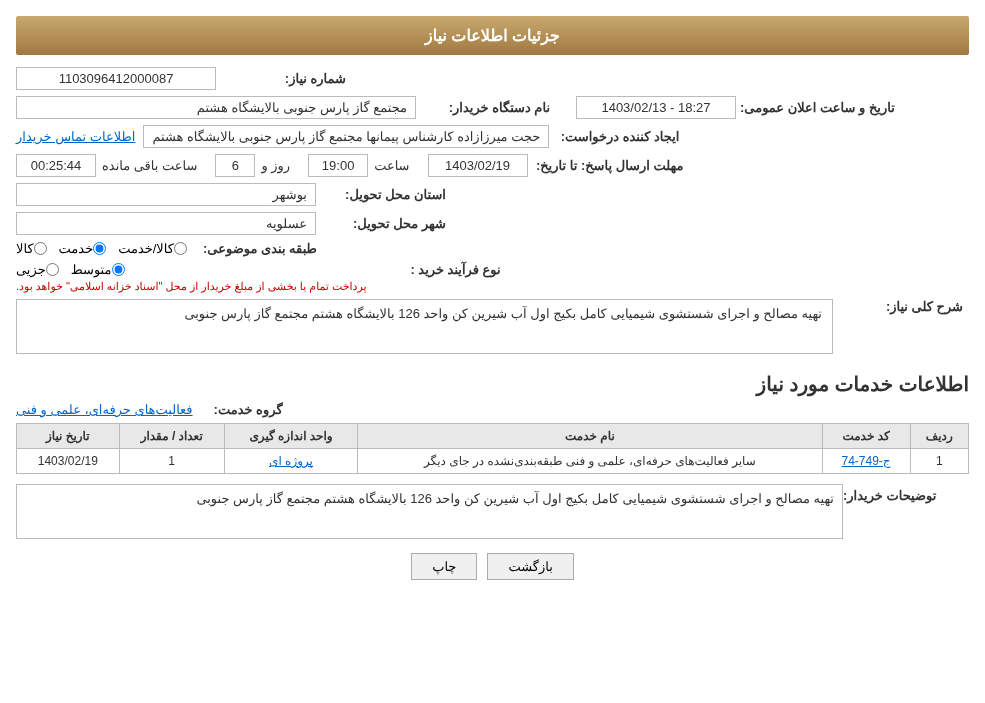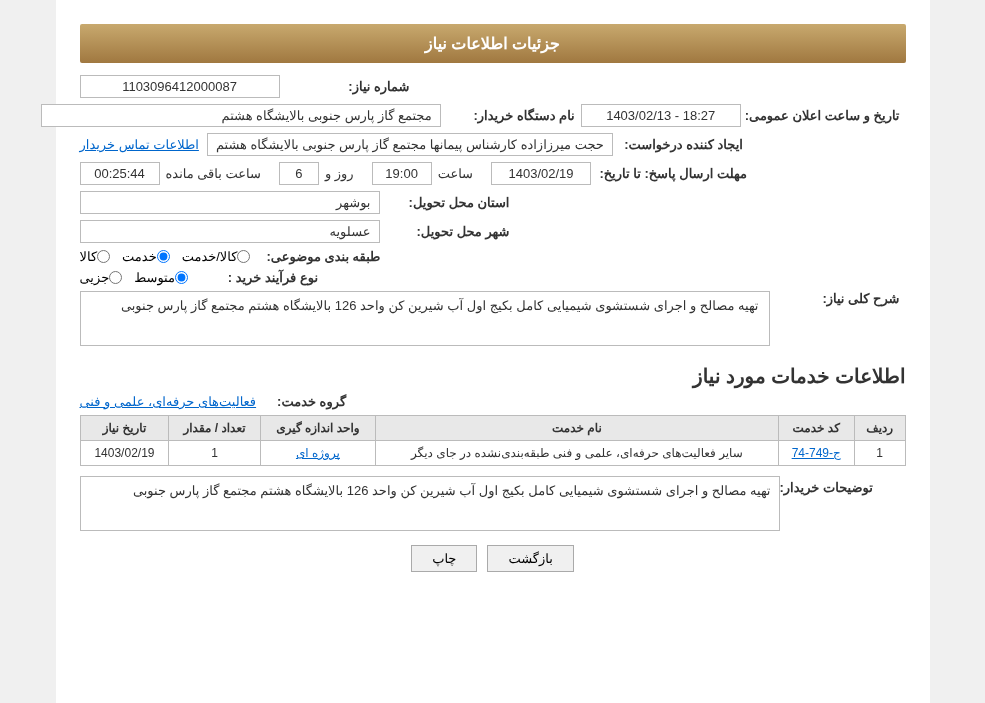--- a/index.html
+++ b/index.html
@@ -3,25 +3,25 @@
   <meta charset="utf-8">
   <style>
     * { box-sizing: border-box; margin: 0; padding: 0; }
     body {
       font-family: Tahoma, Arial, sans-serif;
       font-size: 13px;
       background: #f0f0f0;
       direction: rtl;
     }
     .page-wrapper {
-      width: 874px;
+      width: 985px;
       min-height: 703px;
       background: #fff;
       margin: 0 auto;
-      padding: 24px;
+      padding: 16px;
     }
     .header-bar {
       background: linear-gradient(to bottom, #c8a96e, #a07840);
       color: #fff;
       text-align: center;
       padding: 10px;
       font-size: 16px;
       font-weight: bold;
       margin-bottom: 12px;
       border-radius: 2px;
@@ -290,20 +290,21 @@
         <div class="radio-group">
           <div class="radio-item">
             <input type="radio" name="farayand" checked="" style="">
             <span>متوسط</span>
           </div>
           <div class="radio-item">
             <input type="radio" name="farayand" style="">
             <span>جزیی</span>
           </div>
         </div>
+        <span class="note-text" style="font-size:11px; color:#c00; margin-top:3px;">پرداخت تمام یا بخشی از مبلغ خریدار از محل "اسناد خزانه اسلامی" خواهد بود.</span>
       </div>
     </div>
 
     <div class="form-row" style="align-items: flex-start;">
       <span class="field-label">شرح کلی نیاز:</span>
       <div class="border-box" style="flex:1; min-height:55px; text-align:right;">تهیه مصالح و اجرای شستشوی شیمیایی کامل بکیج اول آب شیرین کن واحد 126  بالایشگاه هشتم  مجتمع گاز پارس جنوبی</div>
     </div>
 
     <div class="section-title">اطلاعات خدمات مورد نیاز</div>
 

